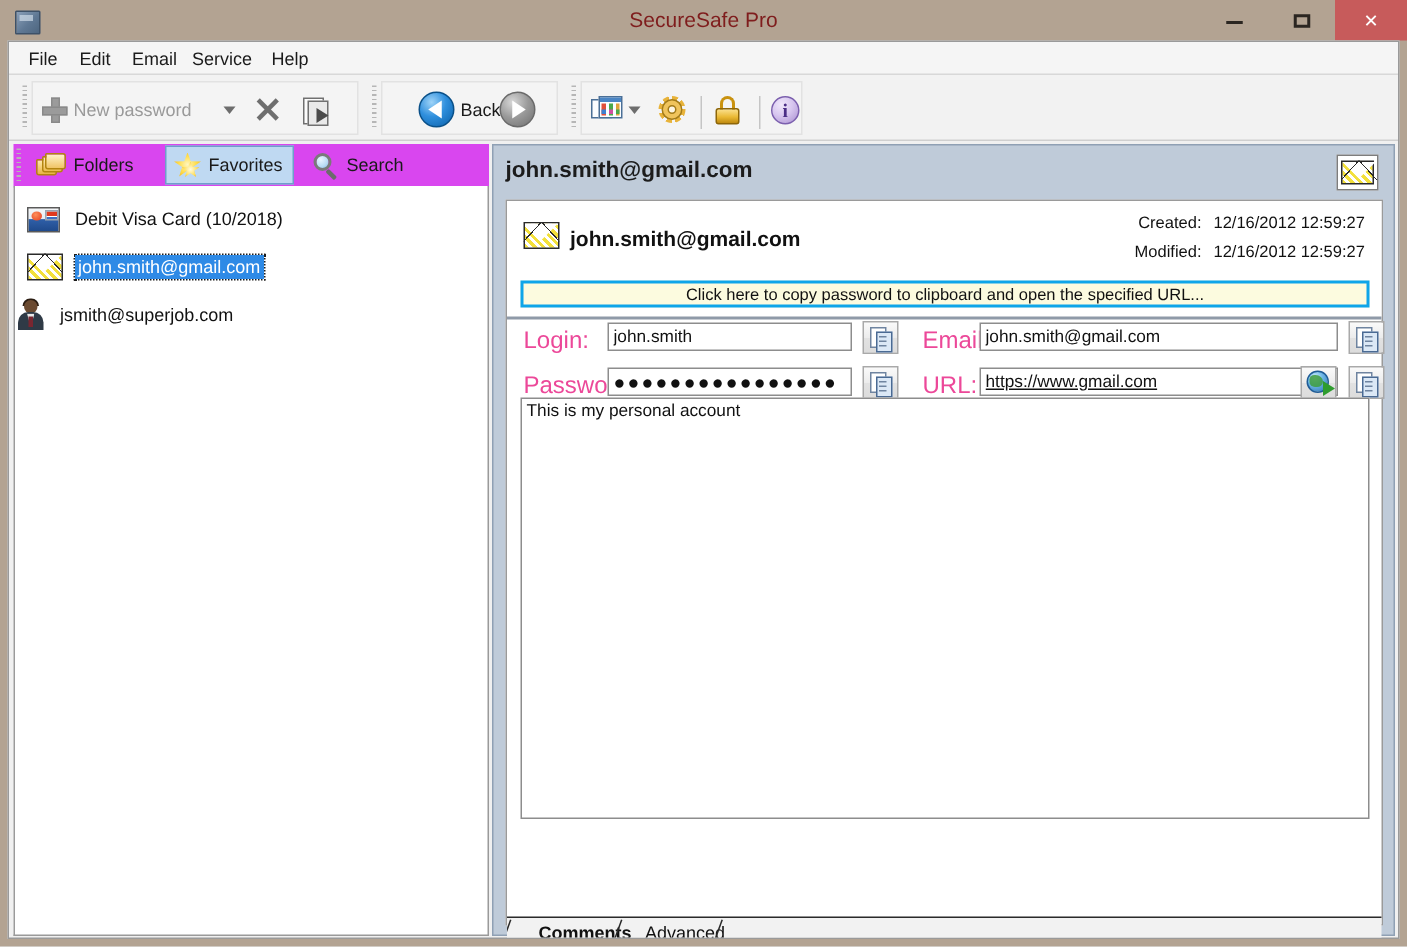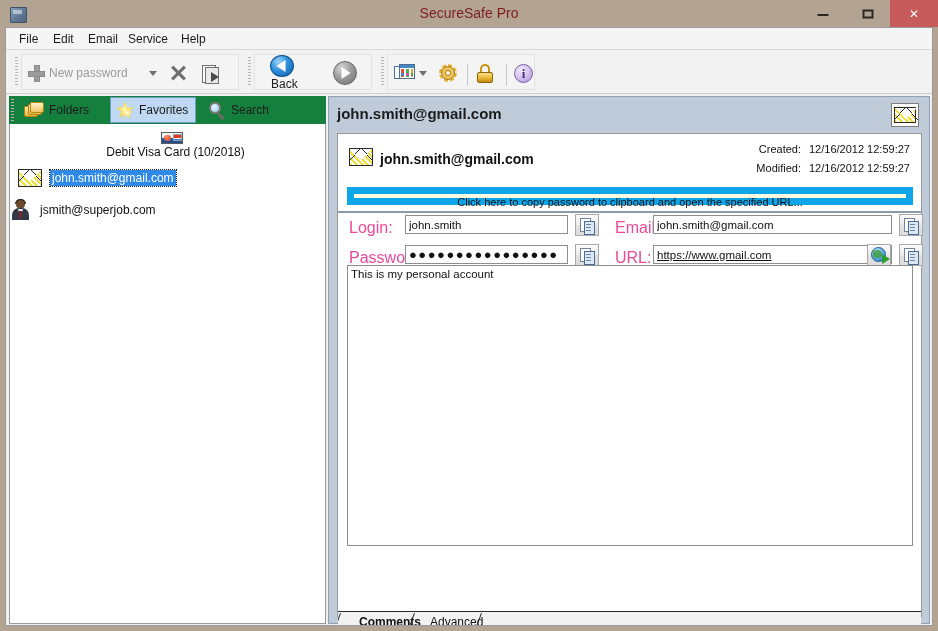--- a/index.html
+++ b/index.html
@@ -392,21 +392,21 @@
   
   .leftpanel {
     position: absolute;
     left: 3px; top: 68px;
     width: 317px; height: 528px;
   }
   .tabstrip {
     position: absolute;
     left: 0; top: 0;
     width: 317px; height: 28px;
-    background: #15803d;
+    background: #d946ef;
     border-bottom: 1px solid #9ab0c8;
   }
   .tabstrip .grip {
     position: absolute;
     left: 2px; top: 3px;
     width: 3px; height: 22px;
     background-image: repeating-linear-gradient(to bottom, #b6b6b6 0 1px, transparent 1px 3px);
   }
   .ltab {
     position: absolute;
@@ -677,21 +677,21 @@
     color: #111;
   }
   .meta-label { text-align: right; width: 58px; position: absolute; }
   .meta-value { position: absolute; left: 66px; white-space: nowrap; }
 
   .yellowbar {
     position: absolute;
     left: 9px; top: 53px;
     width: 566px; height: 18px;
     background: #fcfbdf;
-    border: 7px solid #0ea5e9;
+    border: 2px solid #0ea5e9;
     box-sizing: border-box;
     text-align: center;
     line-height: 17px;
     font-size: 11px;
     color: #111;
     cursor: pointer;
   }
 
   
   .form {
@@ -892,21 +892,21 @@
           <span class="ic-export">
               <span class="pg"></span>
               <span class="pg2"></span>
               <span class="arw"></span>
             </span>
         </div>
       </div>
 
       <div class="gripper" style="left:242px"></div>
       <div class="tb-group" style="left:248px; width:118px;">
-        <div class="tb-btn" style="left:12px;flex-direction:column;">
+        <div class="tb-btn" style="left:24px;">
           <span class="circ blue">
               <span class="tri"></span>
             </span>
           <span class="tb-label enabled">Back</span>
         </div>
         <div class="tb-btn" style="left:78px;">
           <span class="circ gray">
               <span class="tri"></span>
             </span>
         </div>
@@ -969,21 +969,21 @@
         <div class="ltab" style="left:194px;">
           <span class="ic-search">
               <span class="lens"></span>
               <span class="handle"></span>
             </span>
           <span class="lbl">Search</span>
         </div>
       </div>
 
       <div class="listbox">
-        <div class="listrow" style="margin-top:8px;flex-direction:column;">
+        <div class="listrow" style="margin-top:8px;">
           <span class="ic-card">
               <span class="vcirc"></span>
               <span class="bars"></span>
             </span>
           <span class="rowlabel">Debit Visa Card (10/2018)</span>
         </div>
         <div class="listrow selected" style="margin-top:4px;">
           <span class="ic-env"></span>
           <span class="rowlabel">john.smith@gmail.com</span>
         </div>

